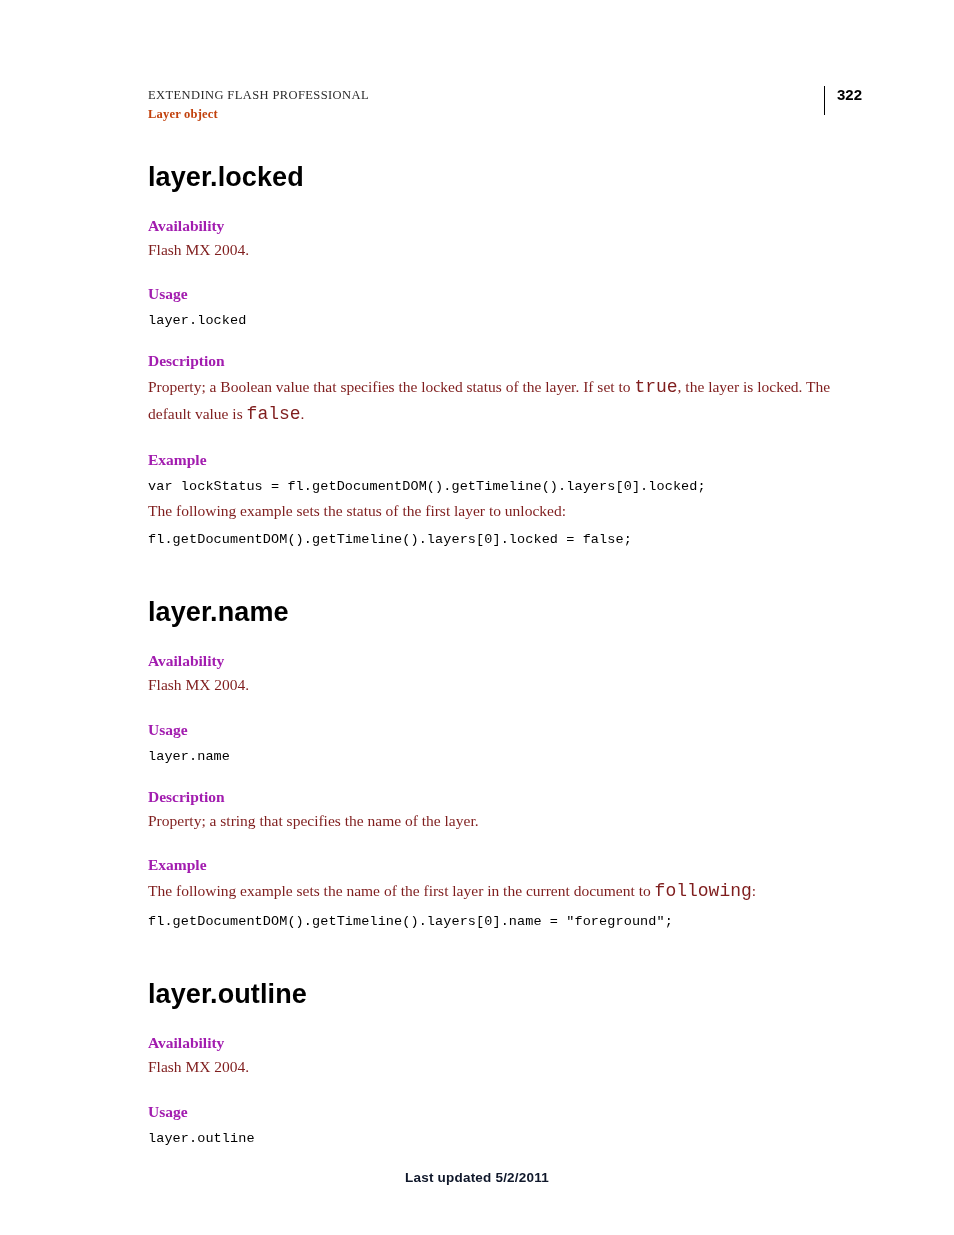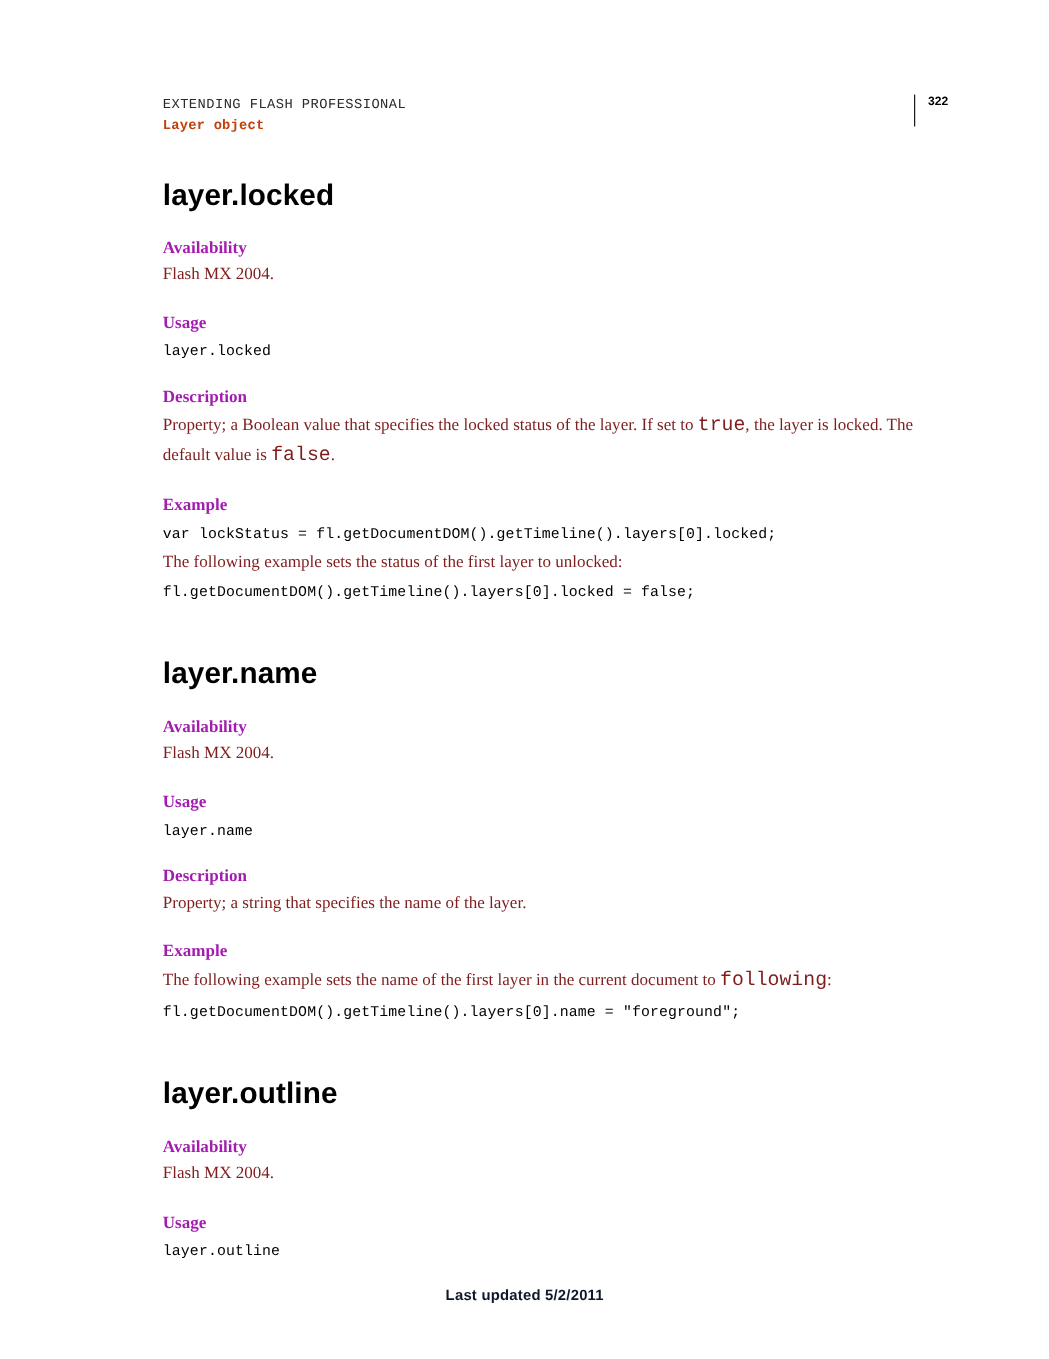--- a/index.html
+++ b/index.html
@@ -19,35 +19,35 @@
   .running-head {
     position: absolute;
     top: 86px;
     left: 148px;
     right: 92px;
     display: flex;
     align-items: flex-start;
   }
   .run-left {
     flex: 1;
-    font-family: Liberation Mono, monospace;
+    font-family: Liberation Serif, serif;
     font-size: 12.5px;
     letter-spacing: 0.4px;
     line-height: 1.55;
     color: #2a2a2a;
   }
   .run-left .sub {
     font-weight: 700;
     letter-spacing: 0.2px;
     font-size: 12.5px;
     color: #c2410c;
   }
   .run-right {
     font-family: "Myriad Pro", "Segoe UI", Arial, sans-serif;
-    font-size: 11px;
+    font-size: 15px;
     font-weight: 700;
     color: #000;
     border-left: 1.5px solid #000;
     padding-left: 12px;
     line-height: 1;
     height: 28px;
     display: flex;
     align-items: flex-start;
     padding-top: 1px;
   }

